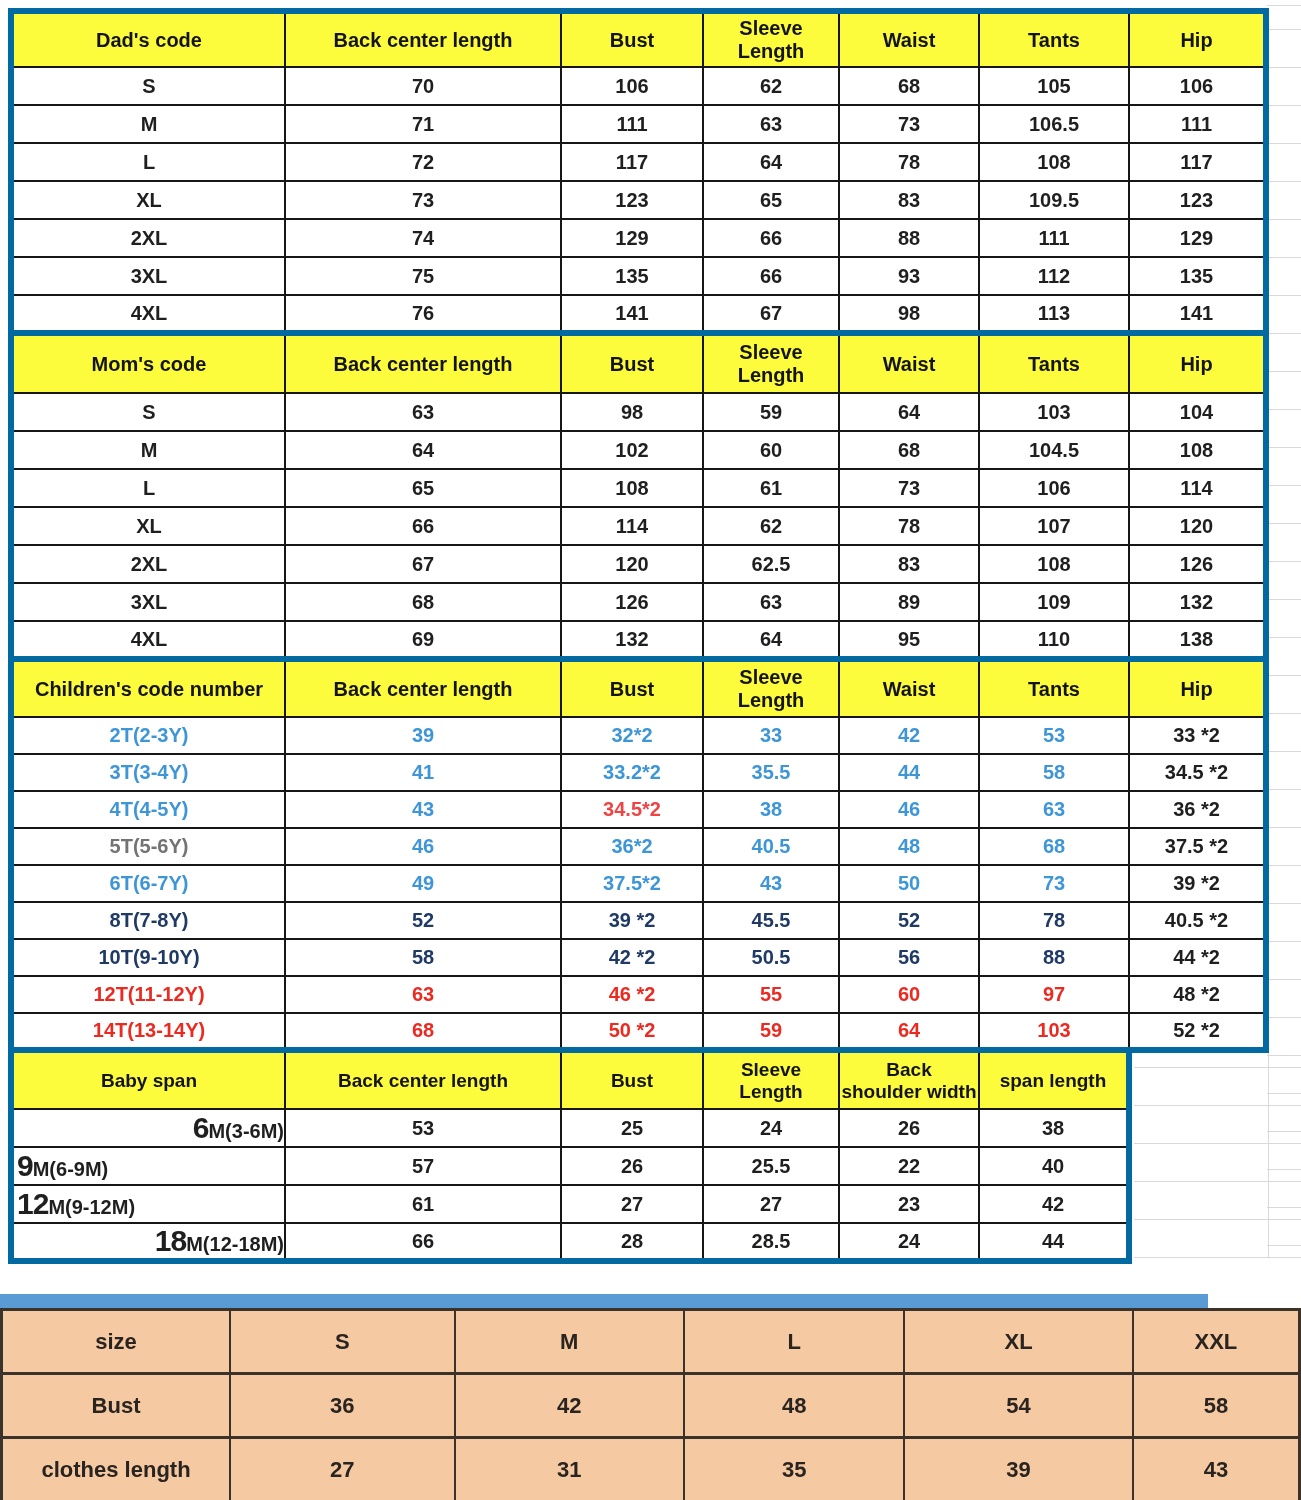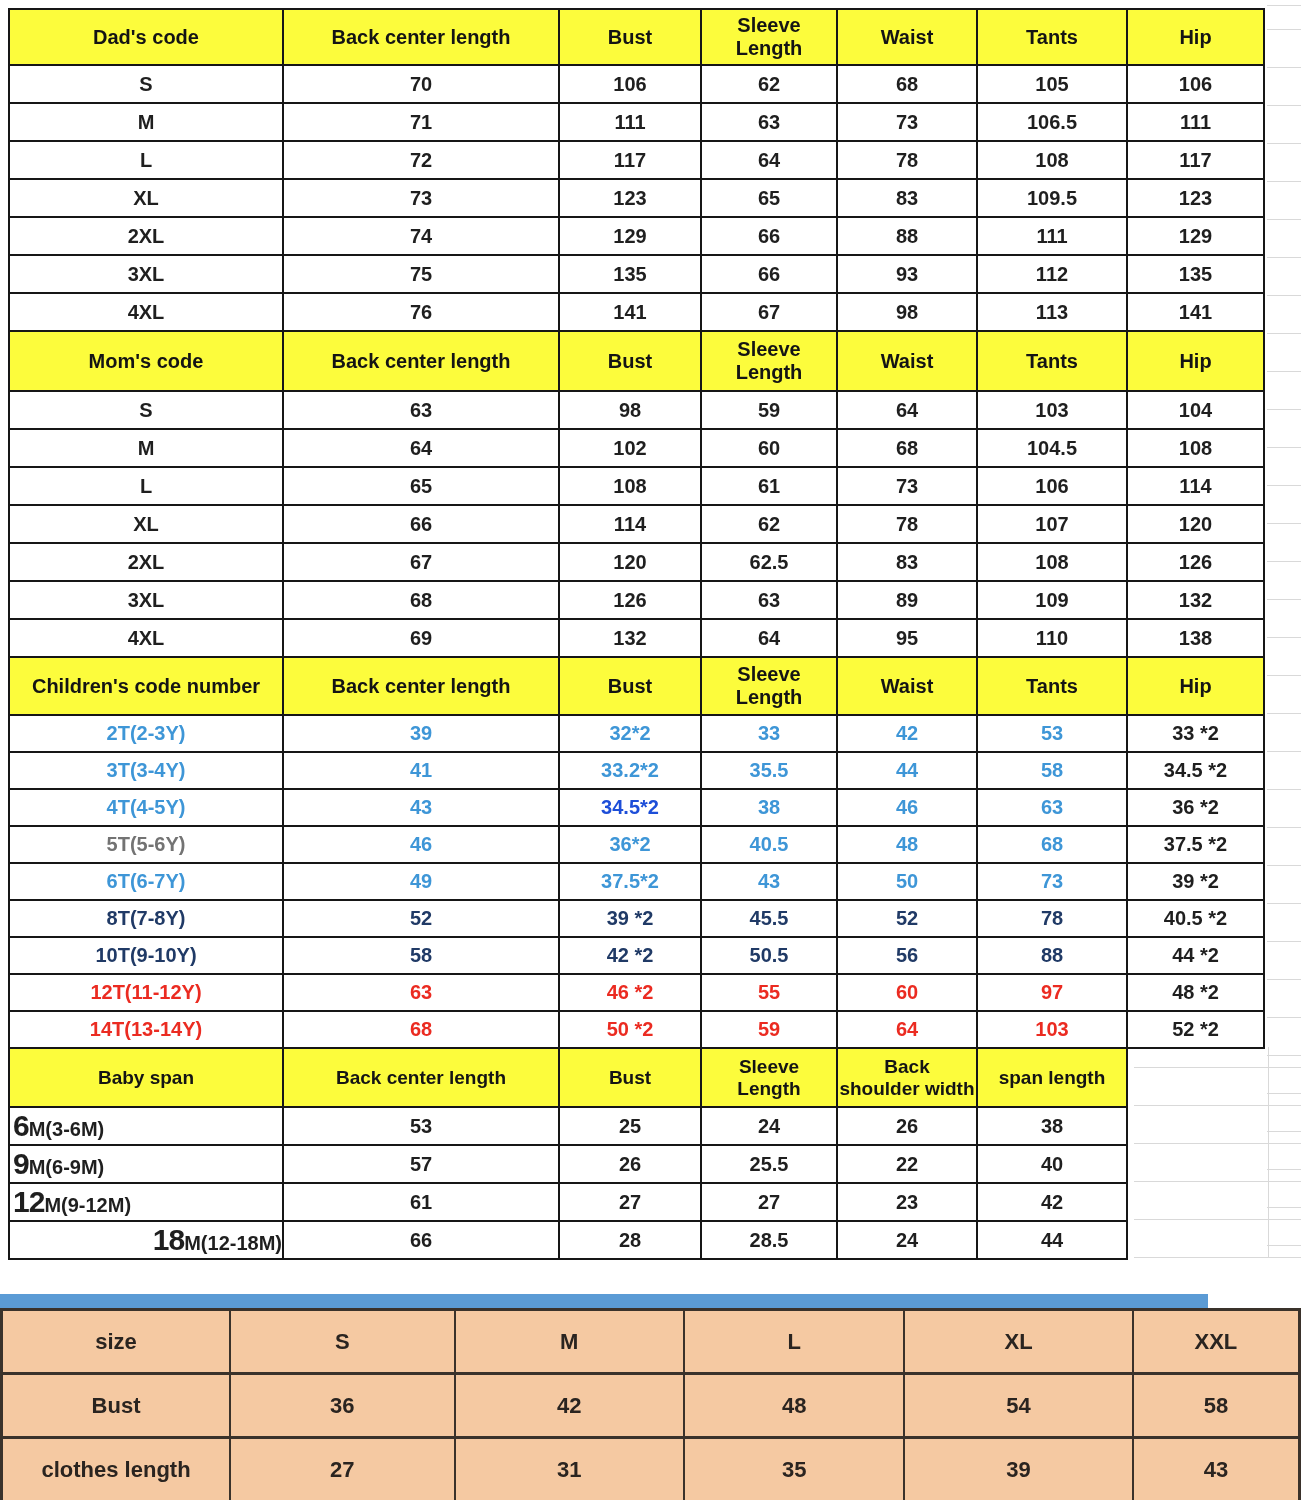--- a/index.html
+++ b/index.html
@@ -2,21 +2,21 @@
 <html><head>
 <meta charset="utf-8">
 <style>
   html,body{margin:0;padding:0;background:#ffffff;}
   .page{
     position:relative;width:1301px;height:1500px;background:#ffffff;overflow:hidden;
     font-family:"Liberation Sans", sans-serif;
   }
   
   .tbl{border-collapse:collapse;table-layout:fixed;position:absolute;left:8px;background:#fff;}
-  .tbl.main{border:1px solid #0369a1;}
+  .tbl.main{border:6px solid #0369a1;}
   .tbl th,.tbl td{
     border:2px solid #161616;text-align:center;vertical-align:middle;
     padding:0;overflow:hidden;
   }
   .tbl th{
     background:#fcfc3c;font-size:20px;font-weight:700;color:#141414;
     white-space:pre-line;line-height:1.15;
   }
   .tbl td{font-size:20px;font-weight:600;color:#1f1f1f;}
   
@@ -276,21 +276,21 @@
           <td style="color: rgb(62, 150, 215);">41</td>
           <td style="color: rgb(62, 150, 215);">33.2*2</td>
           <td style="color: rgb(62, 150, 215);">35.5</td>
           <td style="color: rgb(62, 150, 215);">44</td>
           <td style="color: rgb(62, 150, 215);">58</td>
           <td>34.5 *2</td>
         </tr>
         <tr>
           <td style="color: rgb(62, 150, 215);">4T(4-5Y)</td>
           <td style="color: rgb(62, 150, 215);">43</td>
-          <td style="color: #1d4ed8;">34.5*2</td>
+          <td style="color: #ef4444;">34.5*2</td>
           <td style="color: rgb(62, 150, 215);">38</td>
           <td style="color: rgb(62, 150, 215);">46</td>
           <td style="color: rgb(62, 150, 215);">63</td>
           <td>36 *2</td>
         </tr>
         <tr>
           <td style="color: #737373;">5T(5-6Y)</td>
           <td style="color: rgb(62, 150, 215);">46</td>
           <td style="color: rgb(62, 150, 215);">36*2</td>
           <td style="color: rgb(62, 150, 215);">40.5</td>
@@ -362,21 +362,21 @@
           <th>Bust</th>
           <th>Sleeve
 Length</th>
           <th>Back
 shoulder width</th>
           <th>span length</th>
         </tr>
       </thead>
       <tbody>
         <tr>
-          <td style="text-align: left; padding-left: 3px;"><span class="big">6</span><span>M(3-6M)</span></td>
+          <td style="text-align: right; padding-left: 3px;"><span class="big">6</span><span>M(3-6M)</span></td>
           <td>53</td>
           <td>25</td>
           <td>24</td>
           <td>26</td>
           <td>38</td>
         </tr>
         <tr>
           <td style="text-align: left; padding-left: 3px;"><span class="big">9</span><span>M(6-9M)</span></td>
           <td>57</td>
           <td>26</td>

